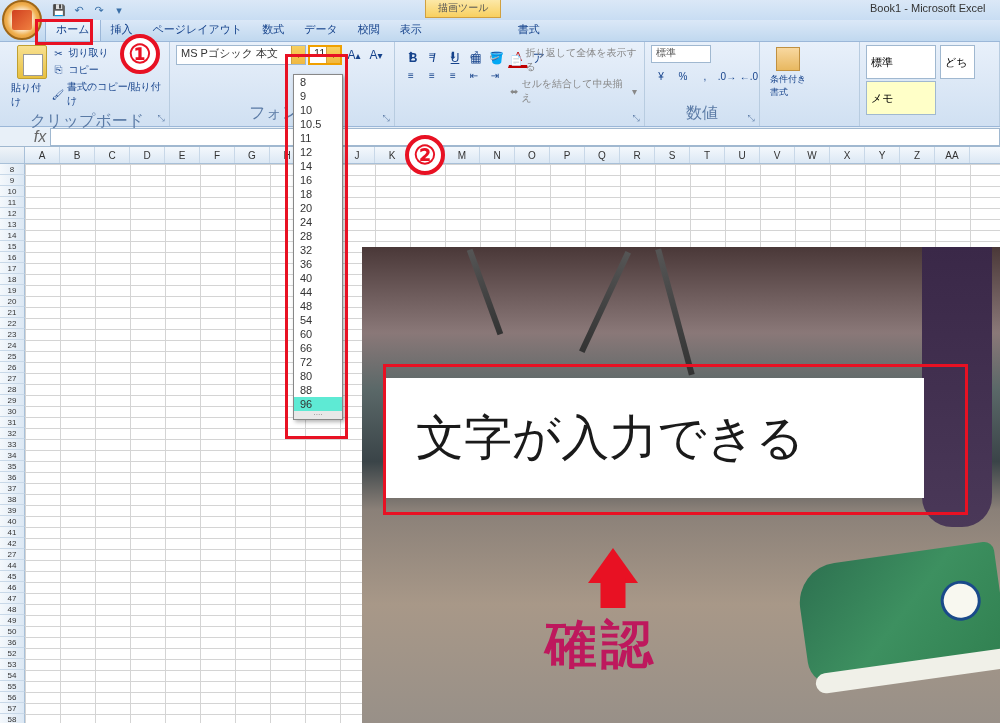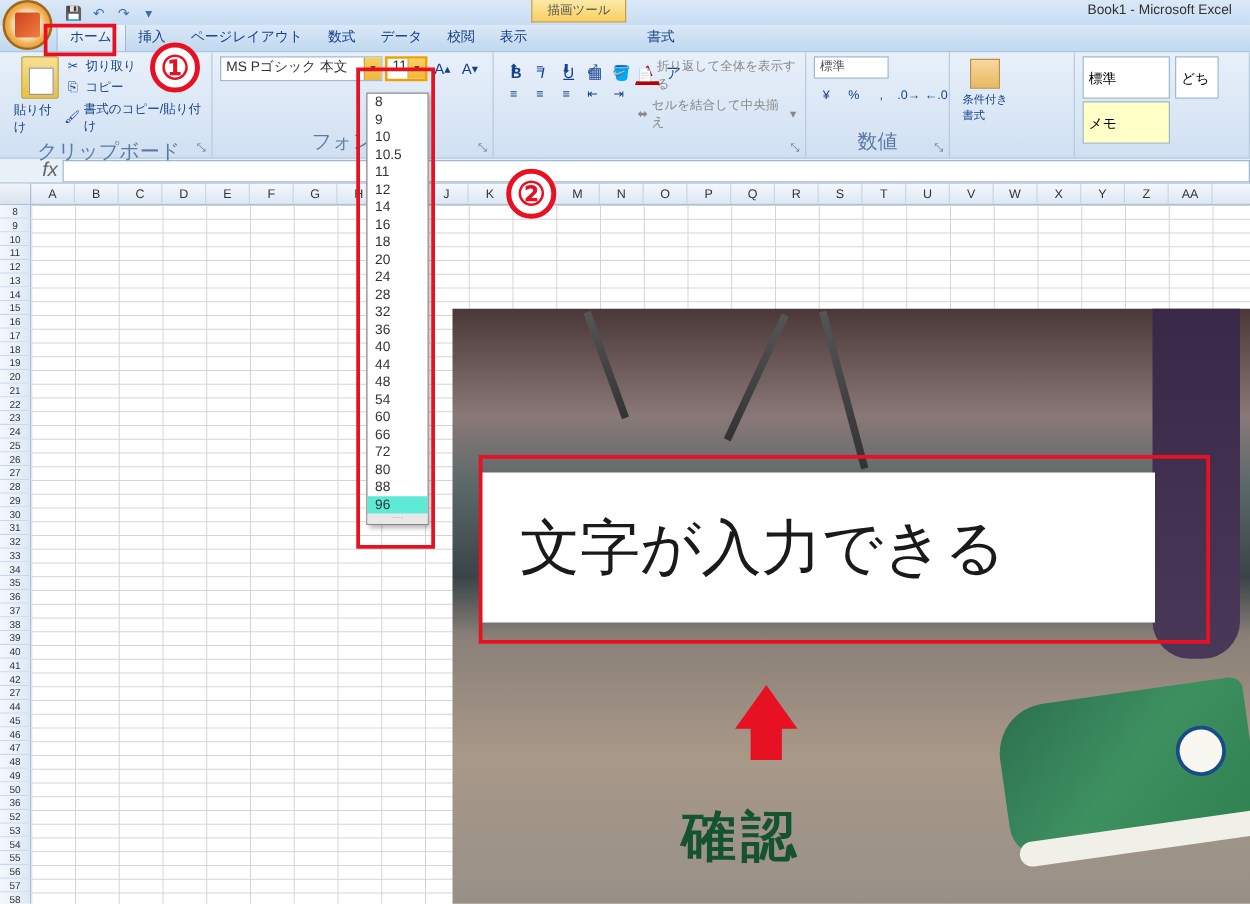--- a/index.html
+++ b/index.html
@@ -66,21 +66,21 @@
 .textbox{position:absolute;left:22px;top:131px;width:540px;height:120px;background:#fff;display:flex;align-items:center;padding:0 32px;font-size:48px;color:#1a1a1a;font-family:"Meiryo",sans-serif}
 .size-dropdown{position:absolute;left:293px;top:74px;width:50px;background:#fff;border:1px solid #888;box-shadow:2px 2px 4px rgba(0,0,0,0.3);z-index:20}
 .size-item{padding:1px 6px;font-size:11px;color:#333;cursor:pointer}
 .size-item.hover{background:#5eead4}
 .size-scroll{height:8px;background:#e8e8e8;text-align:center;font-size:7px;color:#888}
 .red-box{position:absolute;border:3px solid #e81123;pointer-events:none;z-index:30}
 .red-circle{position:absolute;width:40px;height:40px;border:4px solid #e81123;border-radius:50%;display:flex;align-items:center;justify-content:center;font-size:26px;font-weight:bold;color:#e81123;z-index:30;background:#fff}
 .red-arrow{position:absolute;left:588px;top:548px;width:50px;height:60px;z-index:30}
 .red-arrow::before{content:"";position:absolute;left:50%;top:0;transform:translateX(-50%);border-left:25px solid transparent;border-right:25px solid transparent;border-bottom:35px solid #e81123}
 .red-arrow::after{content:"";position:absolute;left:50%;top:30px;transform:translateX(-50%);width:25px;height:30px;background:#e81123}
-.red-text{position:absolute;left:545px;top:640px;font-size:44px;font-weight:bold;color:#14532d;z-index:30;letter-spacing:4px}
+.red-text{position:absolute;left:545px;top:610px;font-size:52px;font-weight:bold;color:#be185d;z-index:30;letter-spacing:4px}
 .dlauncher{position:absolute;right:2px;bottom:2px;width:12px;height:12px;font-size:9px;color:#5a7aa5;display:flex;align-items:center;justify-content:center}
 </style>
 </head>
 <body>
 
 <div class="titlebar">
   <div class="office-btn">
       <div class="office-logo"></div>
     </div>
   <div class="qat">

